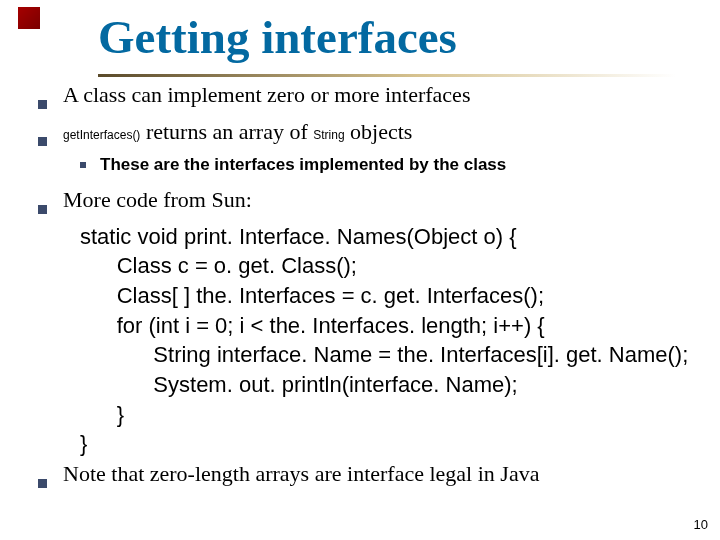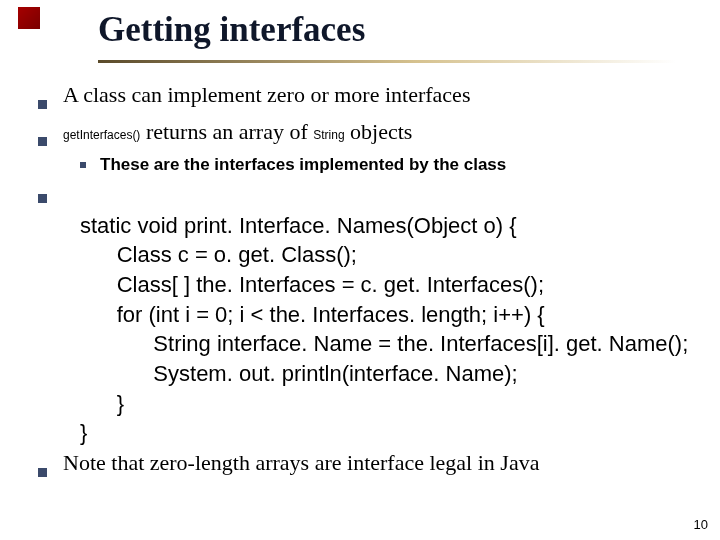--- a/index.html
+++ b/index.html
@@ -19,22 +19,22 @@
     position: relative;
     box-sizing: border-box;
   }
   .title-wrap {
     position: absolute;
     left: 98px;
     top: 10px;
   }
   .title {
     font-family: "Times New Roman", Times, serif;
-    font-size: 35px;
-    color: #0f172a;
+    font-size: 47px;
+    color: #0369a1;
     margin: 0;
     padding-bottom: 8px;
   }
   .title-underline {
     height: 3px;
     width: 578px;
     background: linear-gradient(to right, #5a4a2a 0%, #d6c28f 55%, rgba(214,194,143,0) 100%);
     margin-top: 2px;
   }
   .accent-bar {
@@ -139,20 +139,21 @@
       </div>
     </div>
 
     <div class="b2">
       <div class="bullet"></div>
       <div>These are the interfaces implemented by the class</div>
     </div>
 
     <div class="b1">
       <div class="bullet"></div>
+      <div class="content-line">More code from Sun:</div>
     </div>
 
     <div class="codeblock">static void print. Interface. Names(Object o) {
       Class c = o. get. Class();
       Class[ ] the. Interfaces = c. get. Interfaces();
       for (int i = 0; i &lt; the. Interfaces. length; i++) {
             String interface. Name = the. Interfaces[i]. get. Name();
             System. out. println(interface. Name);
       }
 }</div>

